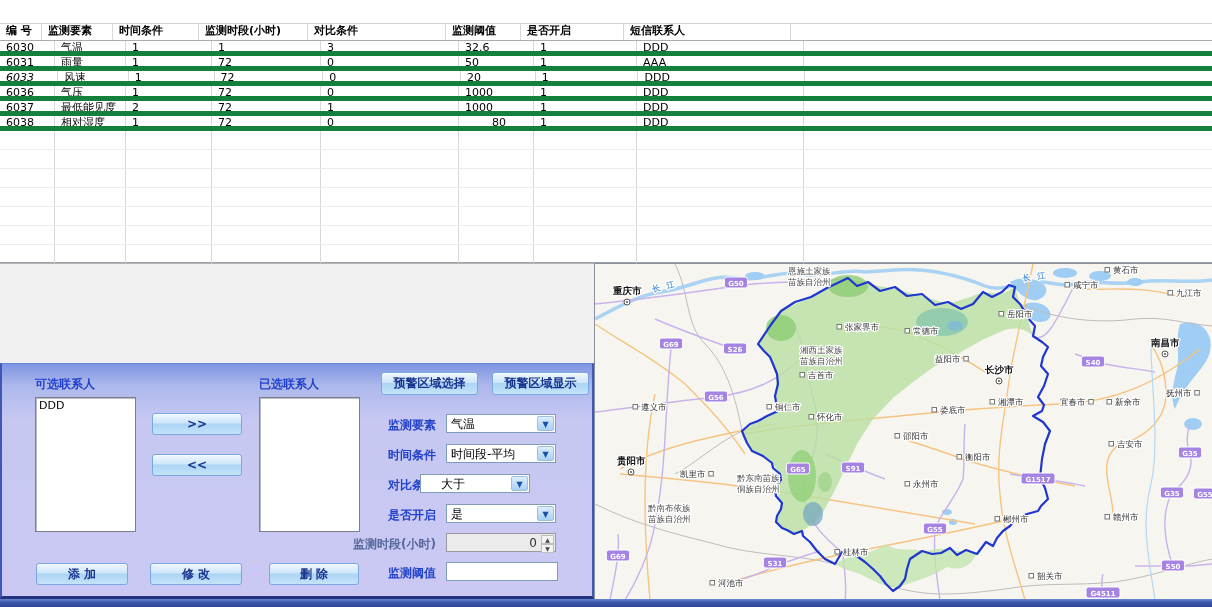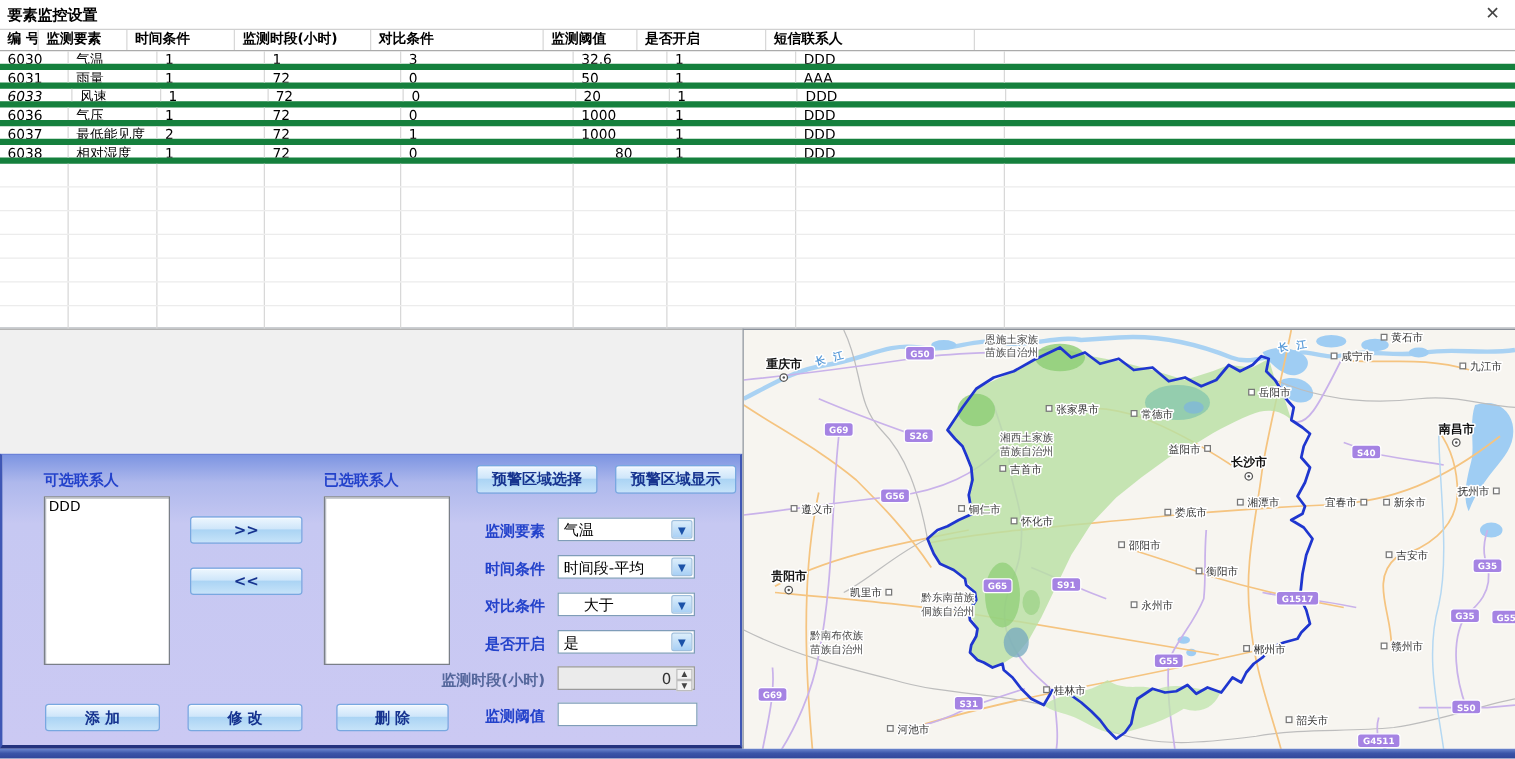--- a/index.html
+++ b/index.html
@@ -54,30 +54,24 @@
   
   #bottombar{position:absolute;left:0;top:599px;width:1212px;height:8px;
              background:linear-gradient(180deg,#6b86cf,#3a55a8 45%,#30459a);}
   svg text{font-family:"DejaVu Sans",sans-serif;}
 </style>
 </head>
 <body>
 
 <div id="app">
 
-  <div class="titlebar">
-    <div class="title">要素监控设置</div>
-    <div class="closebtn">
-      <span>✕</span>
-    </div>
-  </div>
 
   <div id="table-area">
       <div class="trow head">
-        <div class="tcell" style="width: 31px;">编  号</div>
+        <div class="tcell" style="width: 42px;">编  号</div>
         <div class="tcell" style="width: 71px;">监测要素</div>
         <div class="tcell" style="width: 86px;">时间条件</div>
         <div class="tcell" style="width: 109px;">监测时段(小时)</div>
         <div class="tcell" style="width: 138px;">对比条件</div>
         <div class="tcell" style="width: 75px;">监测阈值</div>
         <div class="tcell" style="width: 103px;">是否开启</div>
         <div class="tcell" style="width: 167px;">短信联系人</div>
         <div class="tcell last" style="width: 408px;"></div>
       </div>
       <div class="trow data">
@@ -248,21 +242,21 @@
       <span class="arrow">▼</span>
     </div>
 
     <div class="bluelabel" style="left:340px;top:83px;width:94px;text-align:right;">时间条件</div>
     <div class="combo" style="left:444px;top:80px;">
       <span>时间段-平均</span>
       <span class="arrow">▼</span>
     </div>
 
     <div class="bluelabel" style="left:340px;top:113px;width:94px;text-align:right;">对比条件</div>
-    <div class="combo" style="left:444px;top:110px;padding-left:20px;">
+    <div class="combo" style="left:418px;top:110px;padding-left:20px;">
       <span>大于</span>
       <span class="arrow">▼</span>
     </div>
 
     <div class="bluelabel" style="left:340px;top:143px;width:94px;text-align:right;">是否开启</div>
     <div class="combo" style="left:444px;top:140px;">
       <span>是</span>
       <span class="arrow">▼</span>
     </div>
 

